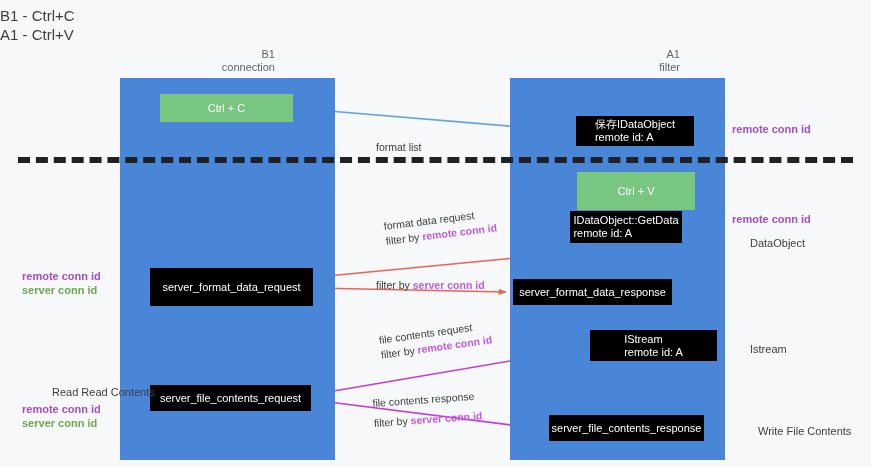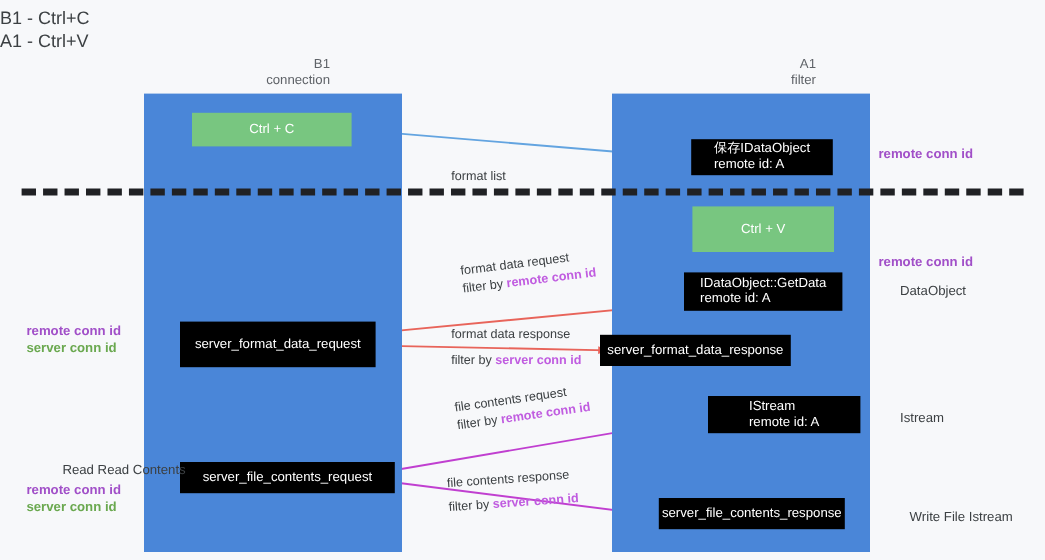--- a/index.html
+++ b/index.html
@@ -48,25 +48,25 @@
     color:#ffffff;font-size:11px;line-height:13px;
     text-align:left;white-space:pre-line;
     padding:2px 4px;
   }
   .green{background:#78c680;}
   .orange{background:#000000;}
 
   #n-ctrlc{left:160px;top:94px;width:133px;height:28px;}
   #n-idataobject{left:576px;top:116px;width:118px;height:30px;}
   #n-ctrlv{left:577px;top:172px;width:118px;height:38px;}
-  #n-getdata{left:570px;top:227px;width:132px;height:32px;}
+  #n-getdata{left:570px;top:211px;width:112px;height:32px;}
   #n-fmt-req{left:150px;top:268px;width:163px;height:38px;}
-  #n-fmt-resp{left:500px;top:279px;width:159px;height:26px;}
+  #n-fmt-resp{left:513px;top:279px;width:159px;height:26px;}
   #n-istream{left:590px;top:330px;width:127px;height:31px;}
-  #n-file-req{left:150px;top:385px;width:179px;height:26px;}
+  #n-file-req{left:150px;top:385px;width:161px;height:26px;}
   #n-file-resp{left:549px;top:415px;width:155px;height:26px;}
 
   
   .side{font-size:11px;line-height:14px;}
   .purple{color:#a14fc8;font-weight:bold;}
   .green-t{color:#6aa84f;font-weight:bold;}
   .plain{color:#3c4043;padding-left:22px;}
 
   #s-r1{left:732px;top:122px;}
   #s-r2{left:732px;top:212px;}
@@ -160,21 +160,20 @@
 </div>
 
 <div class="abs edge-label" id="e-fmt-req">
   <div>format data request</div>
   <div>
     <span>filter by </span><span class="hl-purple">remote conn id</span>
   </div>
 </div>
 
 <div class="abs edge-label" id="e-fmt-resp">
-  <div>format data response</div>
   <div style="margin-top:6px;">
     <span>filter by </span><span class="hl-purple">server conn id</span>
   </div>
 </div>
 
 <div class="abs edge-label" id="e-file-req">
   <div>file contents request</div>
   <div>
     <span>filter by </span><span class="hl-mag">remote conn id</span>
   </div>
@@ -184,21 +183,21 @@
   <div>file contents response</div>
   <div style="margin-top:5px;">
     <span>filter by </span><span class="hl-mag">server conn id</span>
   </div>
 </div>
 
 <div class="abs side purple" id="s-r1">remote conn id</div>
 <div class="abs side purple" id="s-r2">remote conn id</div>
 <div class="abs side plain" id="s-r3">DataObject</div>
 <div class="abs side plain" id="s-r4">Istream</div>
-<div class="abs side plain" id="s-r5">Write File Istream</div>
+<div class="abs side plain" id="s-r5">Write File Contents</div>
 
 <div class="abs side" id="s-l1">
   <div class="purple">remote conn id</div>
   <div class="green-t">server conn id</div>
 </div>
 
 <div class="abs side plain" id="s-l2">Read Read Contents</div>
 
 <div class="abs side" id="s-l3">
   <div class="purple">remote conn id</div>

